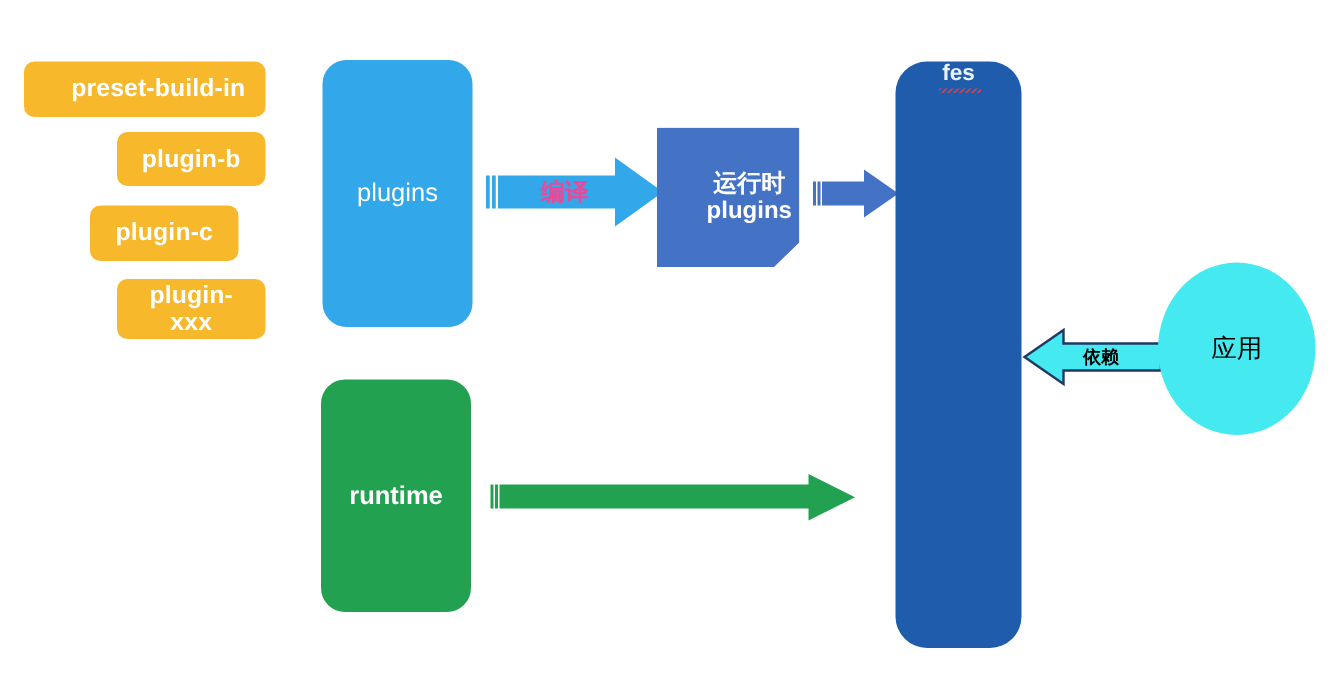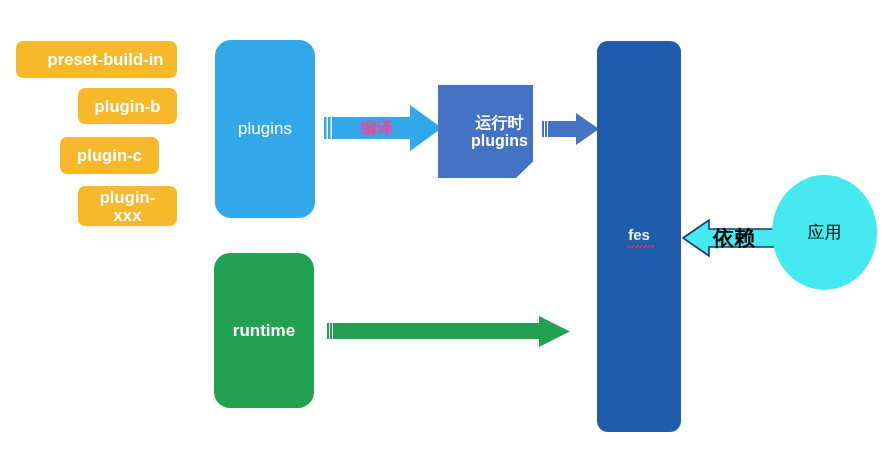--- a/index.html
+++ b/index.html
@@ -81,25 +81,24 @@
     width: 17px; height: 17px;
     background: #2E5597;
     clip-path: polygon(100% 0, 100% 100%, 0 100%);
   }
   #runtime-plugins .txt { position: relative; z-index: 2; }
 
   
   #fes {
     left: 597px; top: 41px; width: 84px; height: 391px;
     background: #1F5DAC;
-    border-radius: 11px;
+    border-radius: 21px;
     font-size: 15px;
     font-weight: 700;
     align-items: flex-start;
-    padding-top: 186px;
   }
   #fes .fes-label {
     position: relative;
     display: inline-block;
     color: #EAF1FB;
   }
   #fes .fes-label::after {
     content: "";
     position: absolute;
     left: -2px; right: -4px; bottom: -4px;
@@ -139,21 +138,21 @@
   }
 
   #arrow-to-fes { left: 542px; top: 112px; width: 57px; height: 34px; }
 
   #arrow-runtime { left: 327px; top: 316px; width: 243px; height: 32px; }
 
   #arrow-depend { left: 683px; top: 218px; width: 91px; height: 40px; }
   #arrow-depend .arrow-label {
     left: 18px; top: 0; width: 66px; height: 40px;
     color: #000000;
-    font-size: 21px;
+    font-size: 12px;
   }
 </style>
 </head>
 <body>
 
 <div id="canvas">
 
   <div class="node chip" id="chip-0">
     <span>preset-build-in</span>
   </div>

